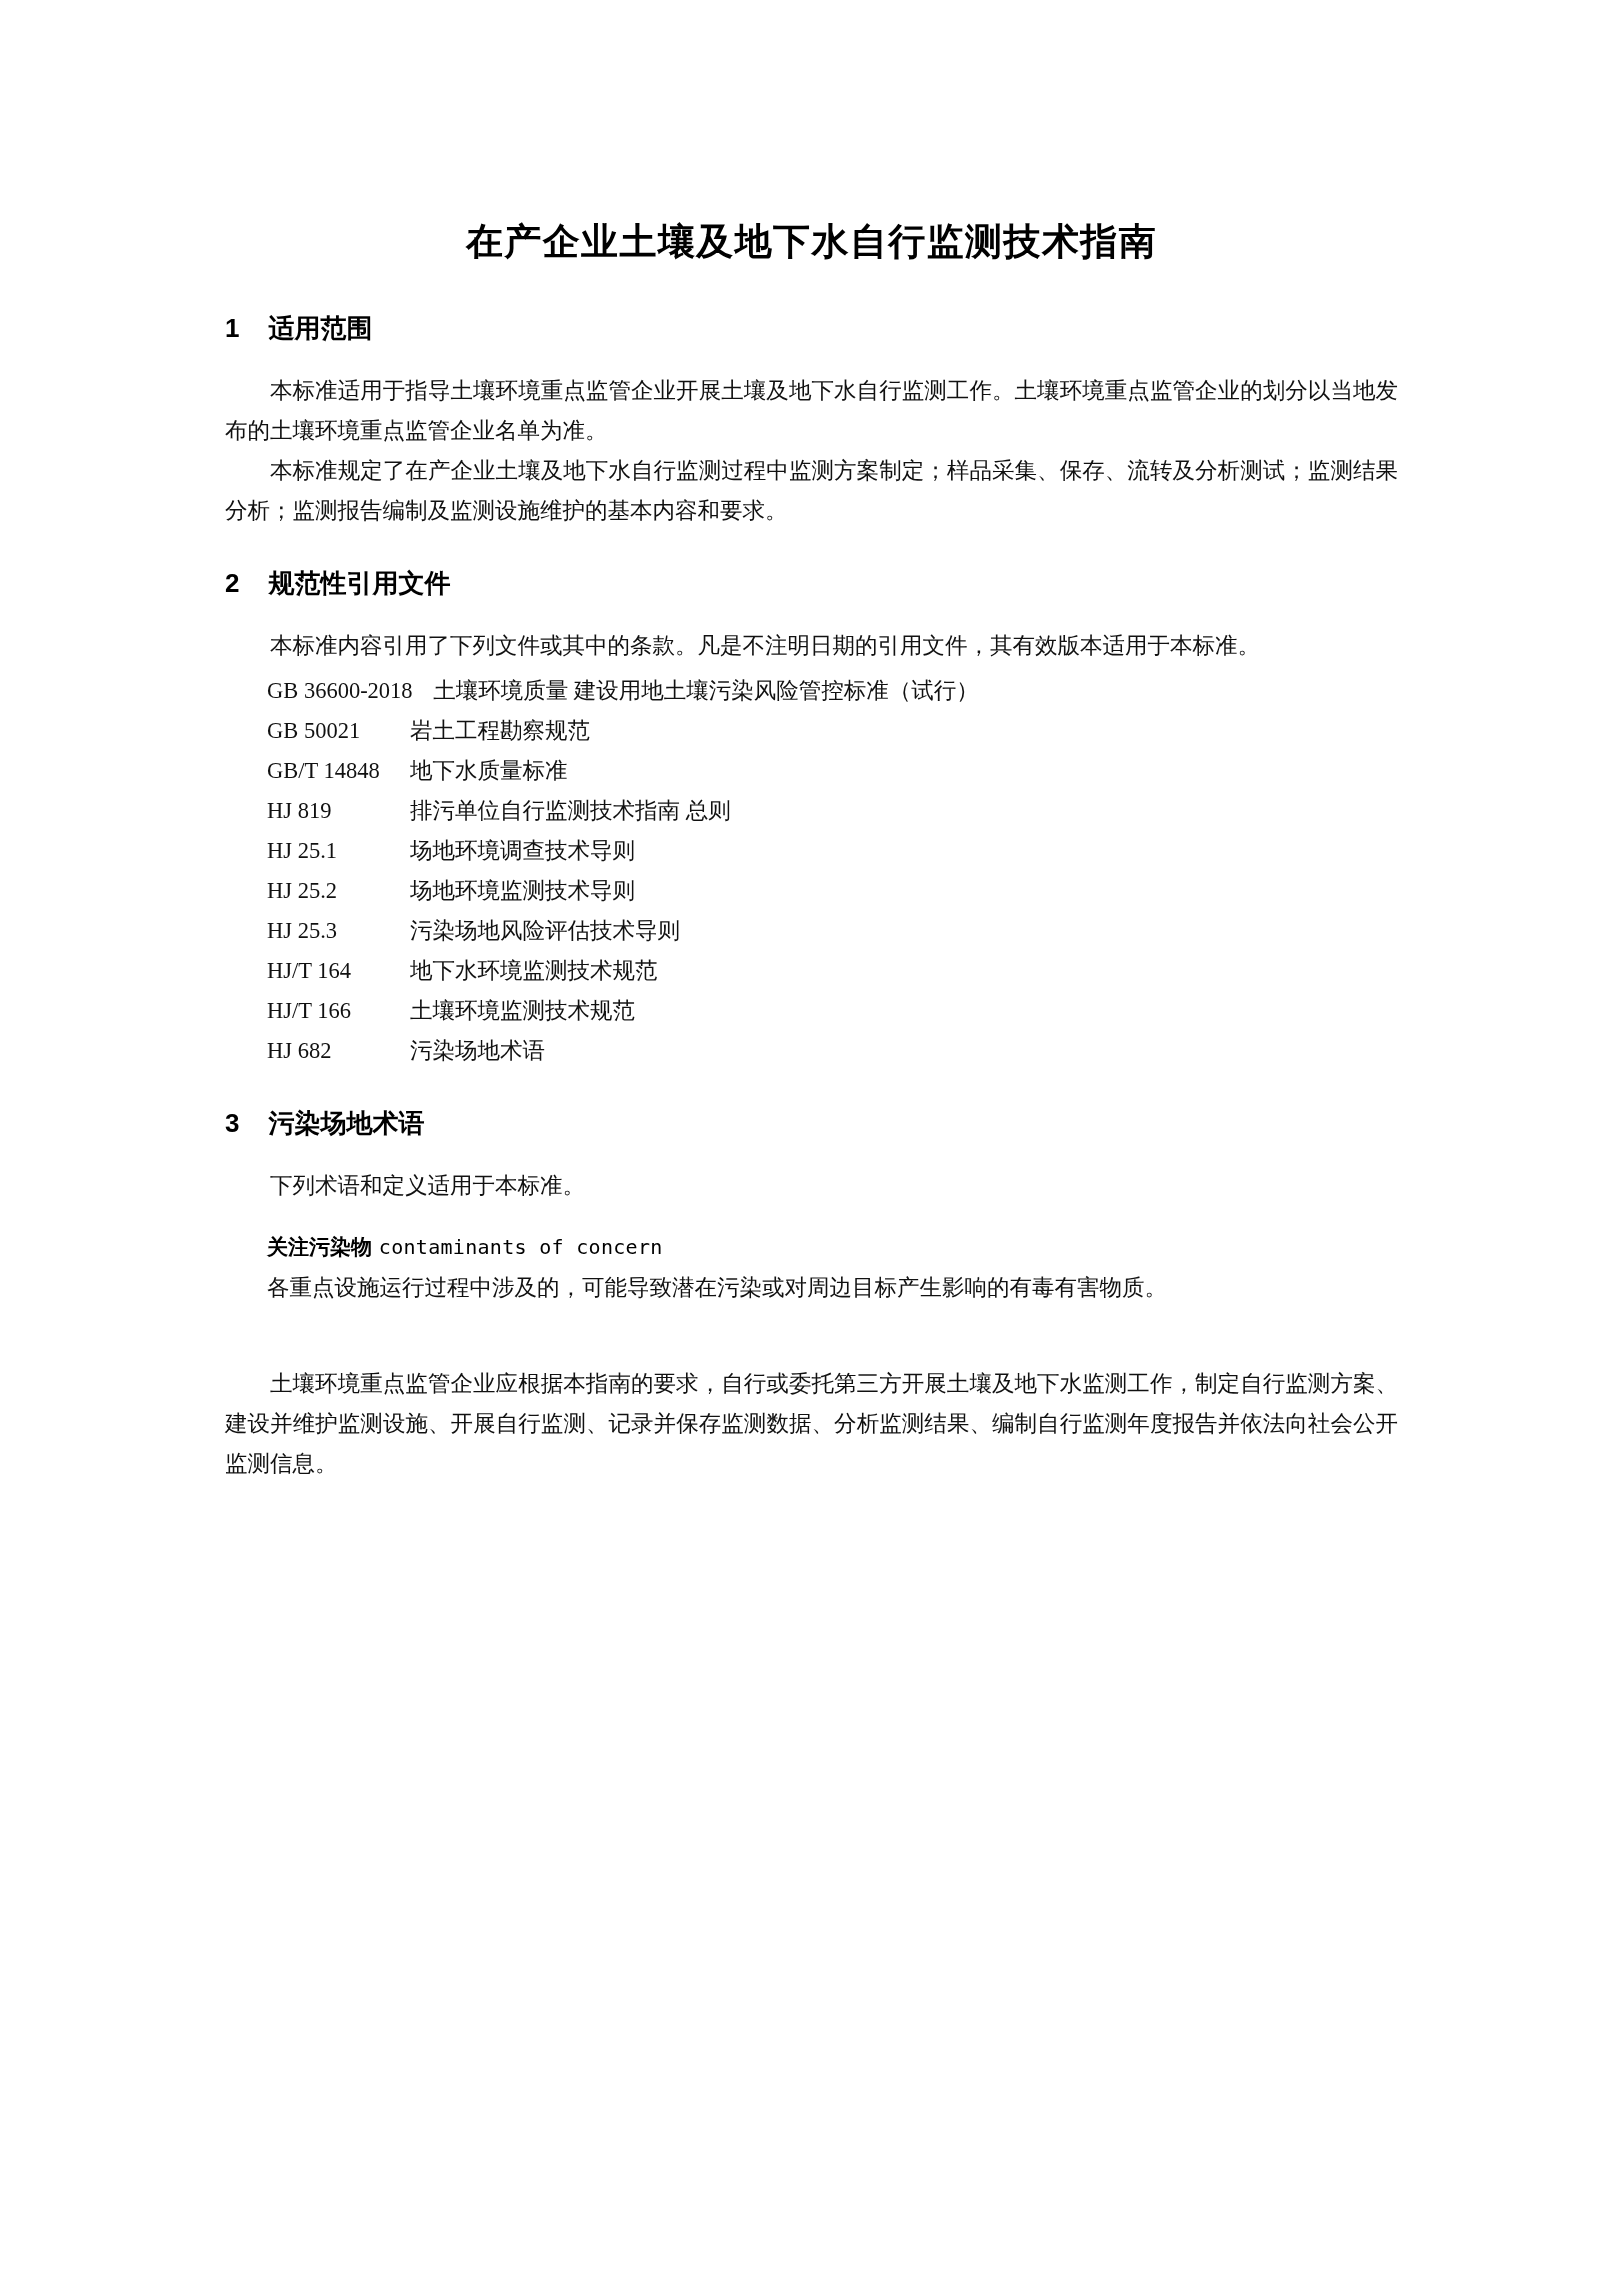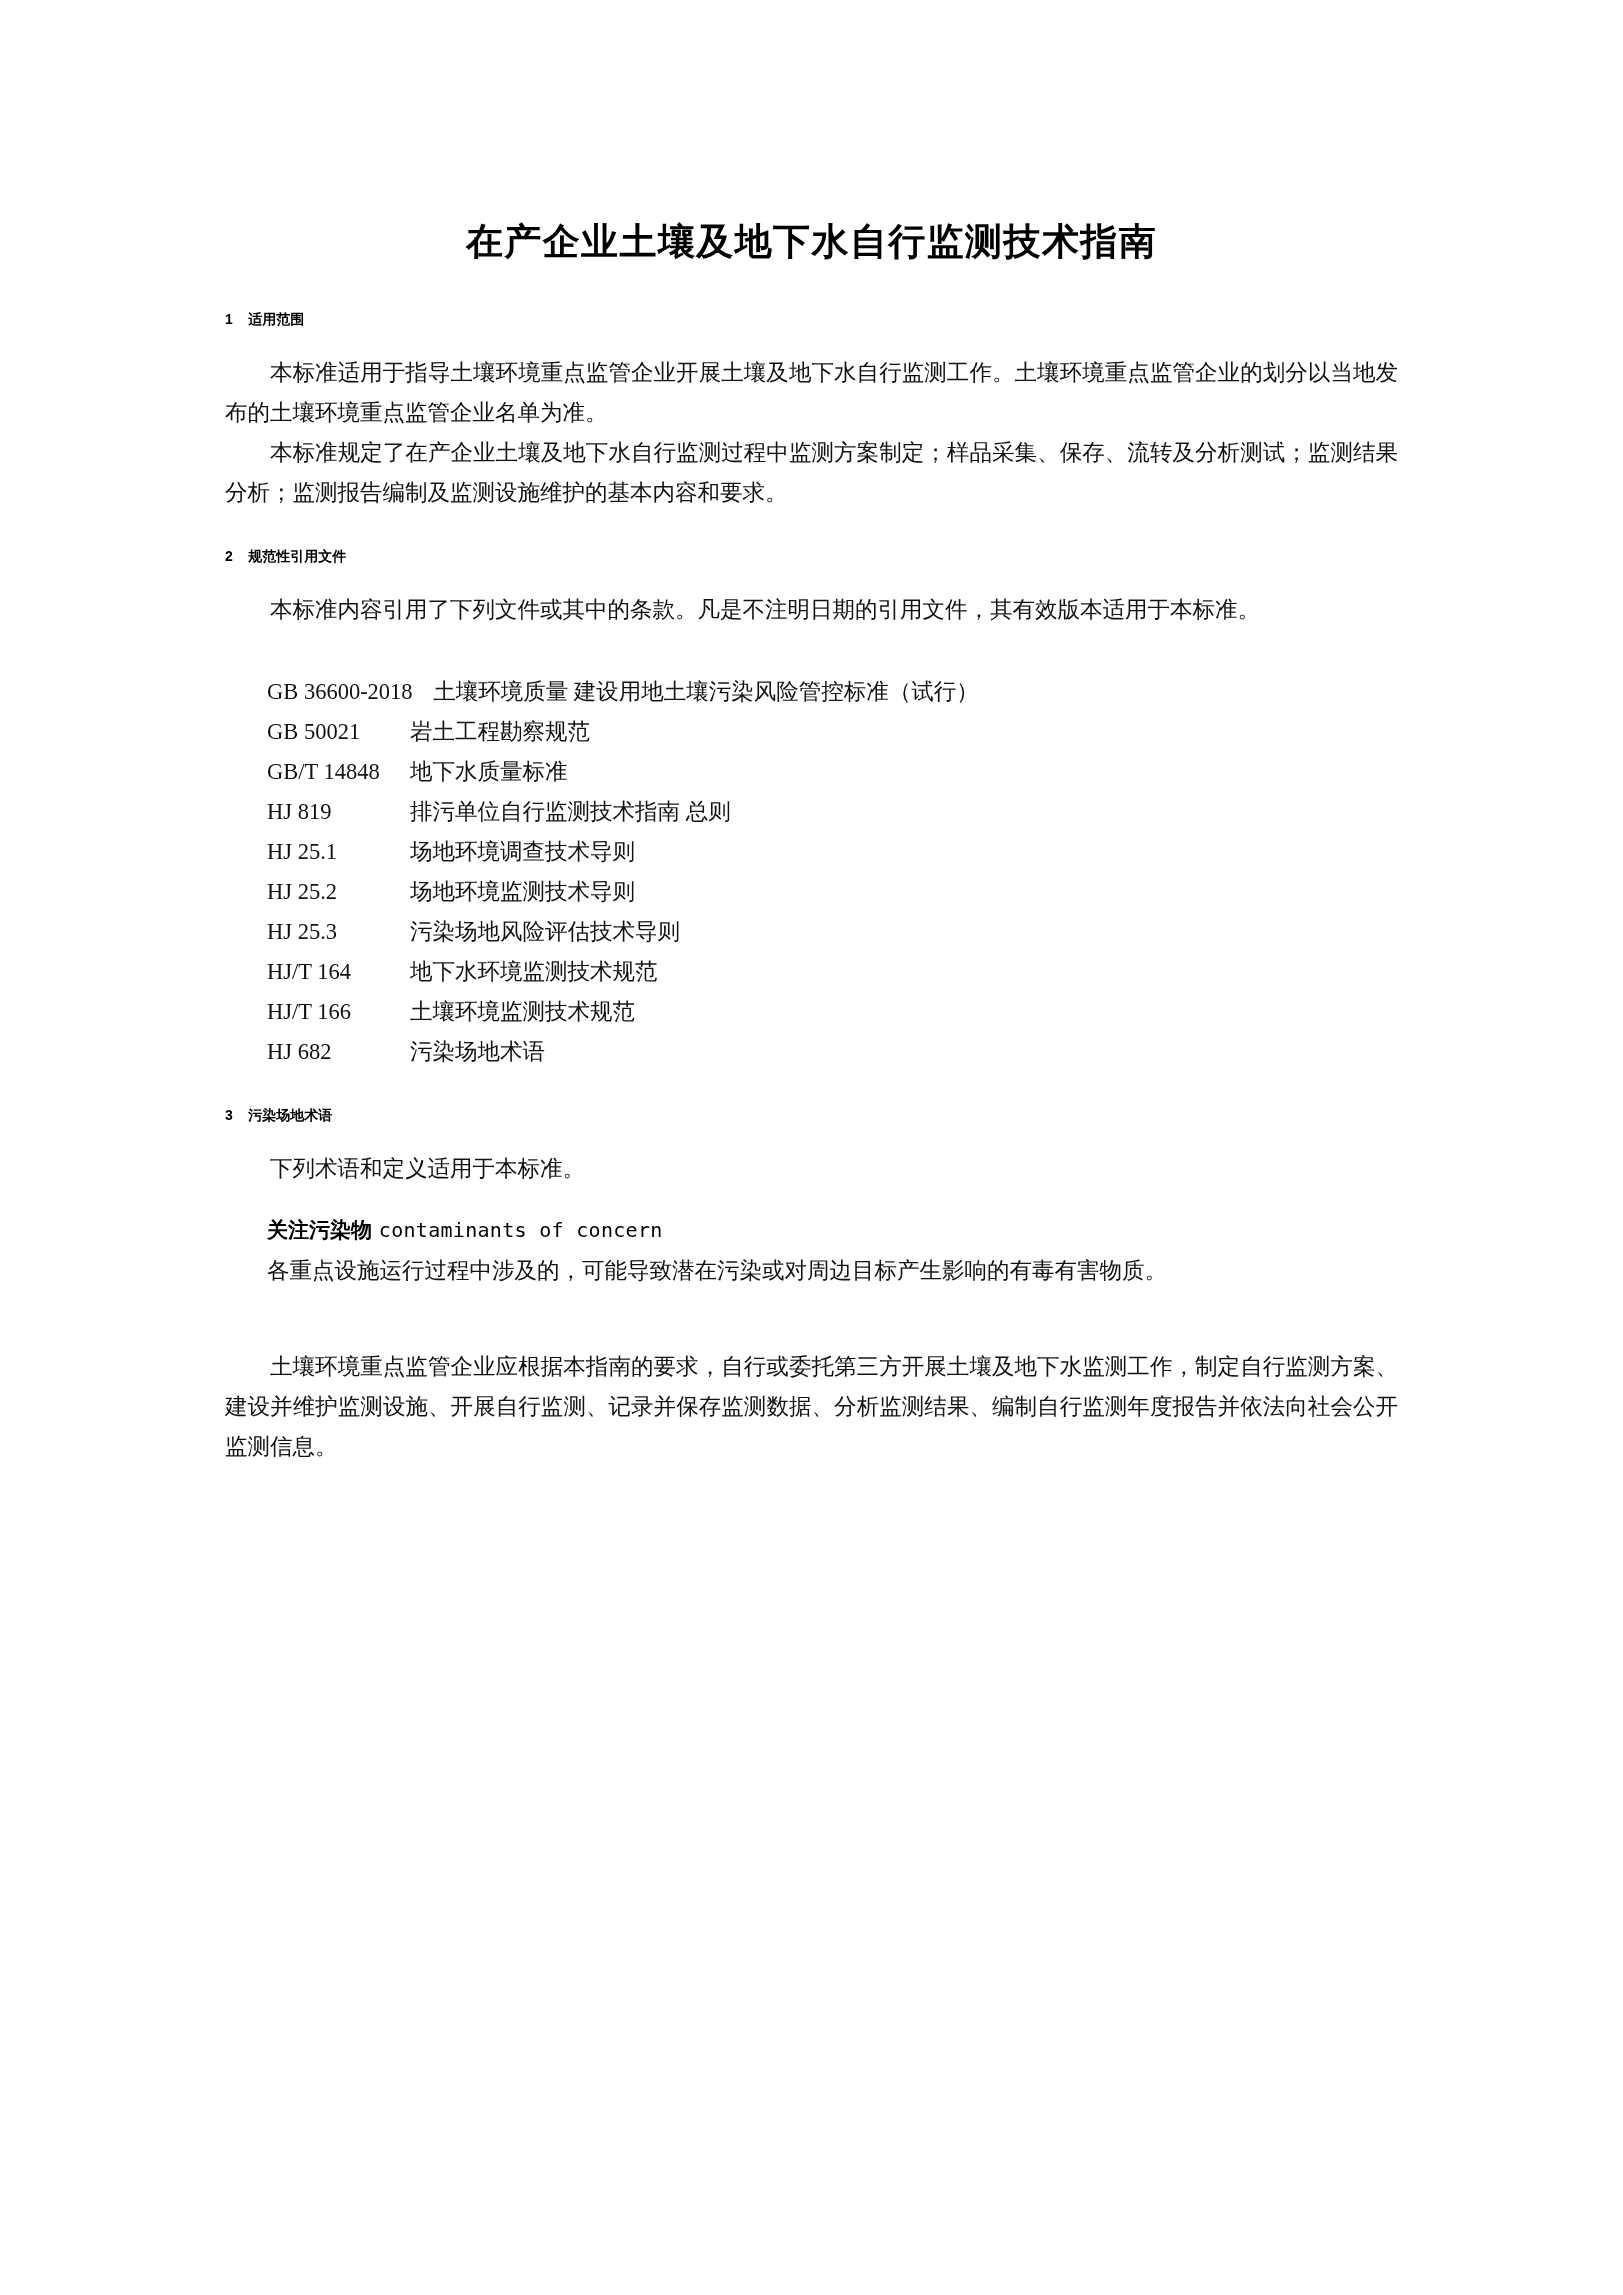--- a/index.html
+++ b/index.html
@@ -33,21 +33,21 @@
     font-size: 37px;
     letter-spacing: 1.4px;
     color: #000000;
     line-height: 1.35;
   }
 
   
   .section-head {
     font-family: "Liberation Sans", "DejaVu Sans", sans-serif;
     font-weight: bold;
-    font-size: 14px;
+    font-size: 26px;
     color: #000000;
     line-height: 1.5;
     white-space: pre;
   }
   .sec-num { display: inline; }
   .sec-label { display: inline; }
 
   
   .body-p {
     font-family: "Liberation Serif", "DejaVu Serif", serif;
@@ -76,21 +76,20 @@
     padding-left: 42px;
     white-space: nowrap;
   }
   .ref-code {
     display: inline-block;
     min-width: 143px;
   }
   .ref-code.wide {
     min-width: 0;
     margin-right: 20.5px;
-    margin-top: 37px;
   }
   .ref-name { display: inline; }
 
   
   .term-line {
     padding-left: 42px;
     line-height: 35px;
     color: #000000;
   }
   .term-zh {

